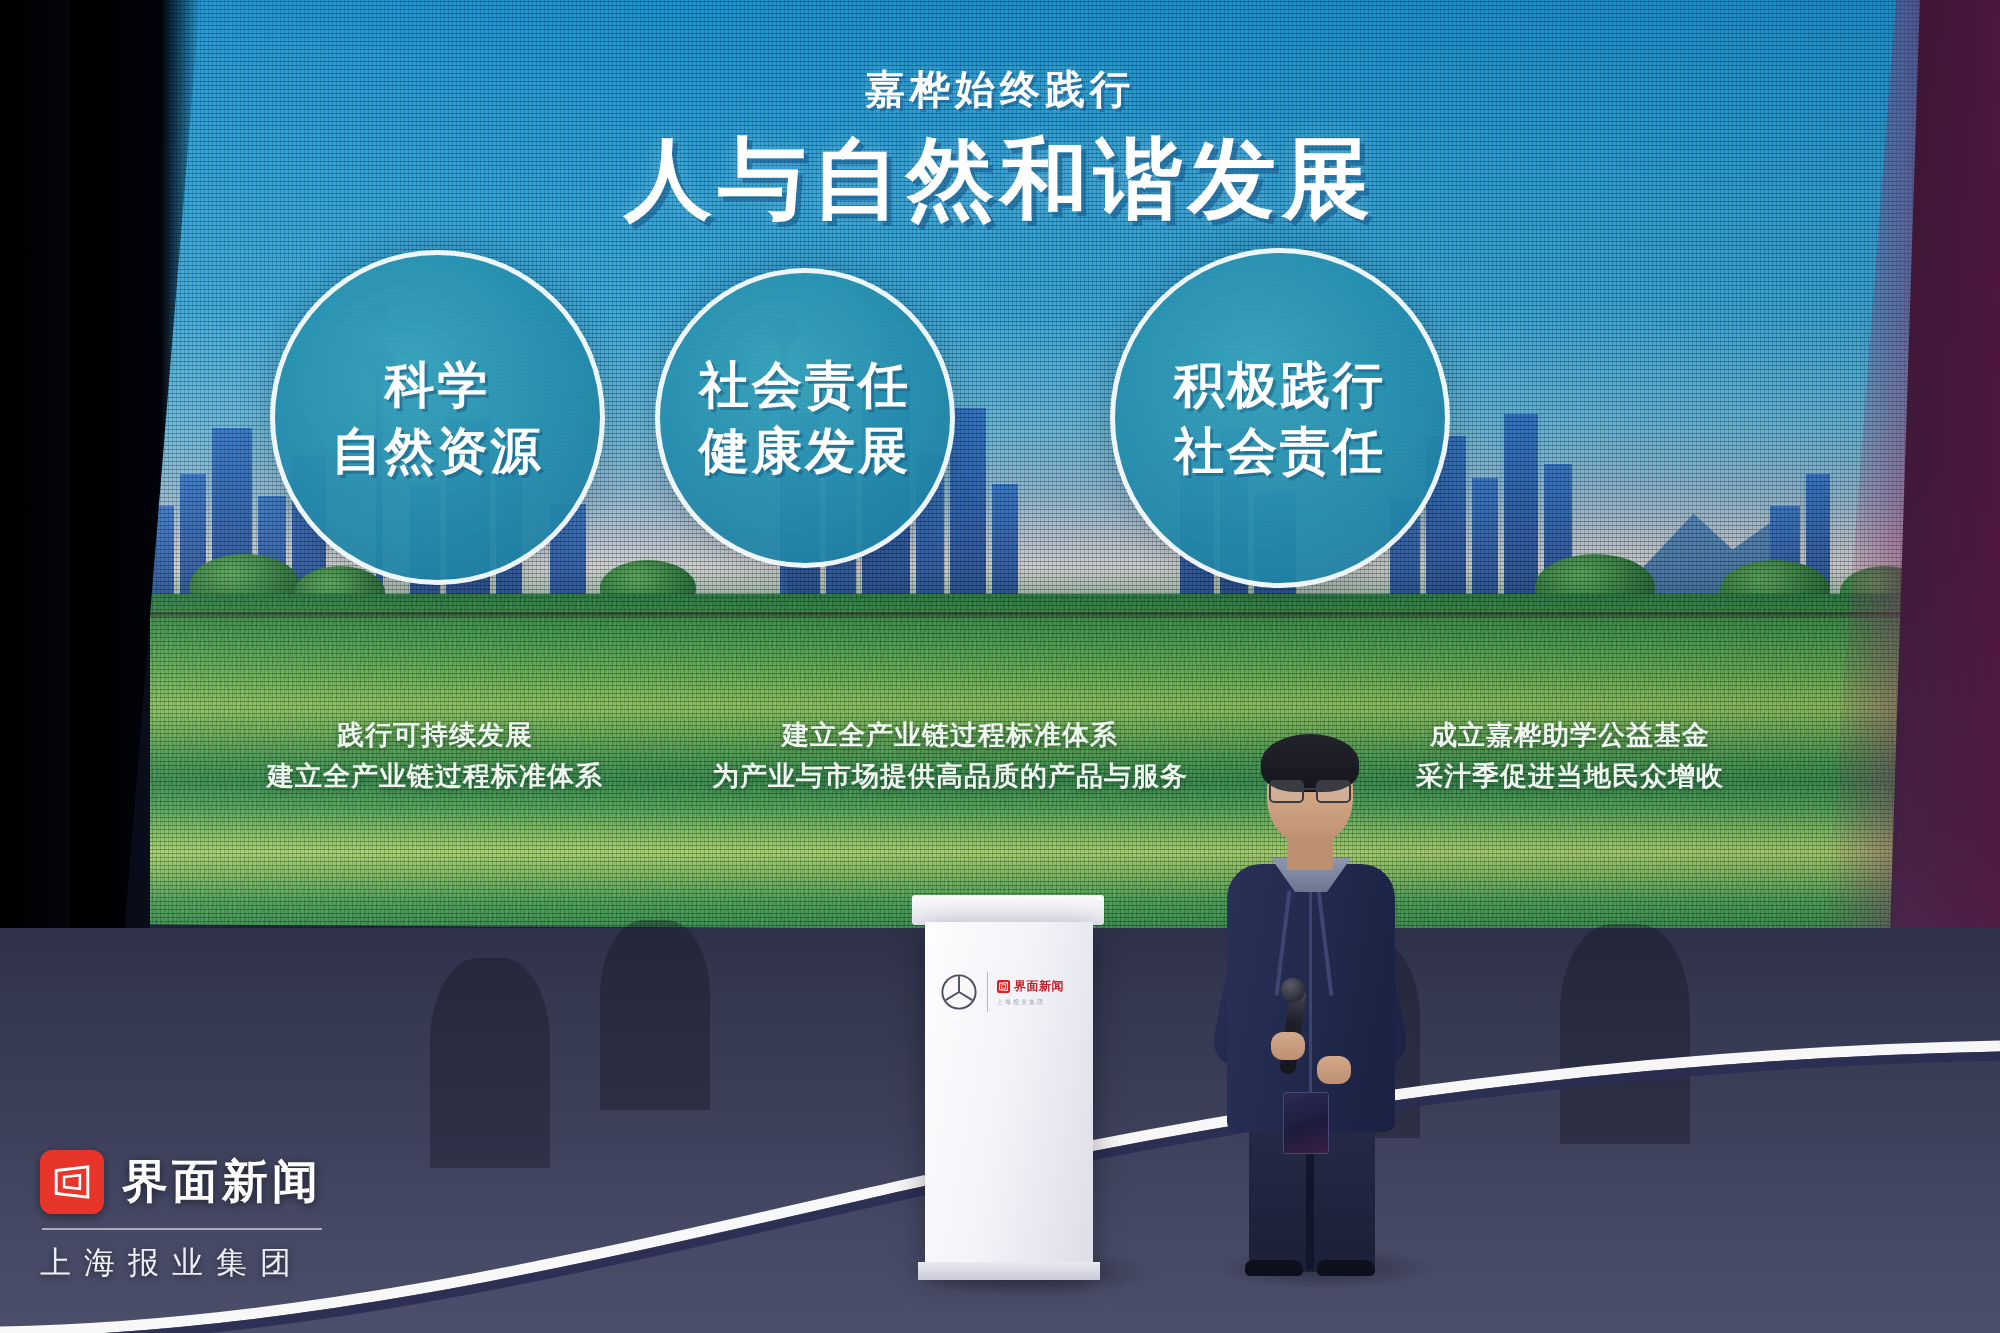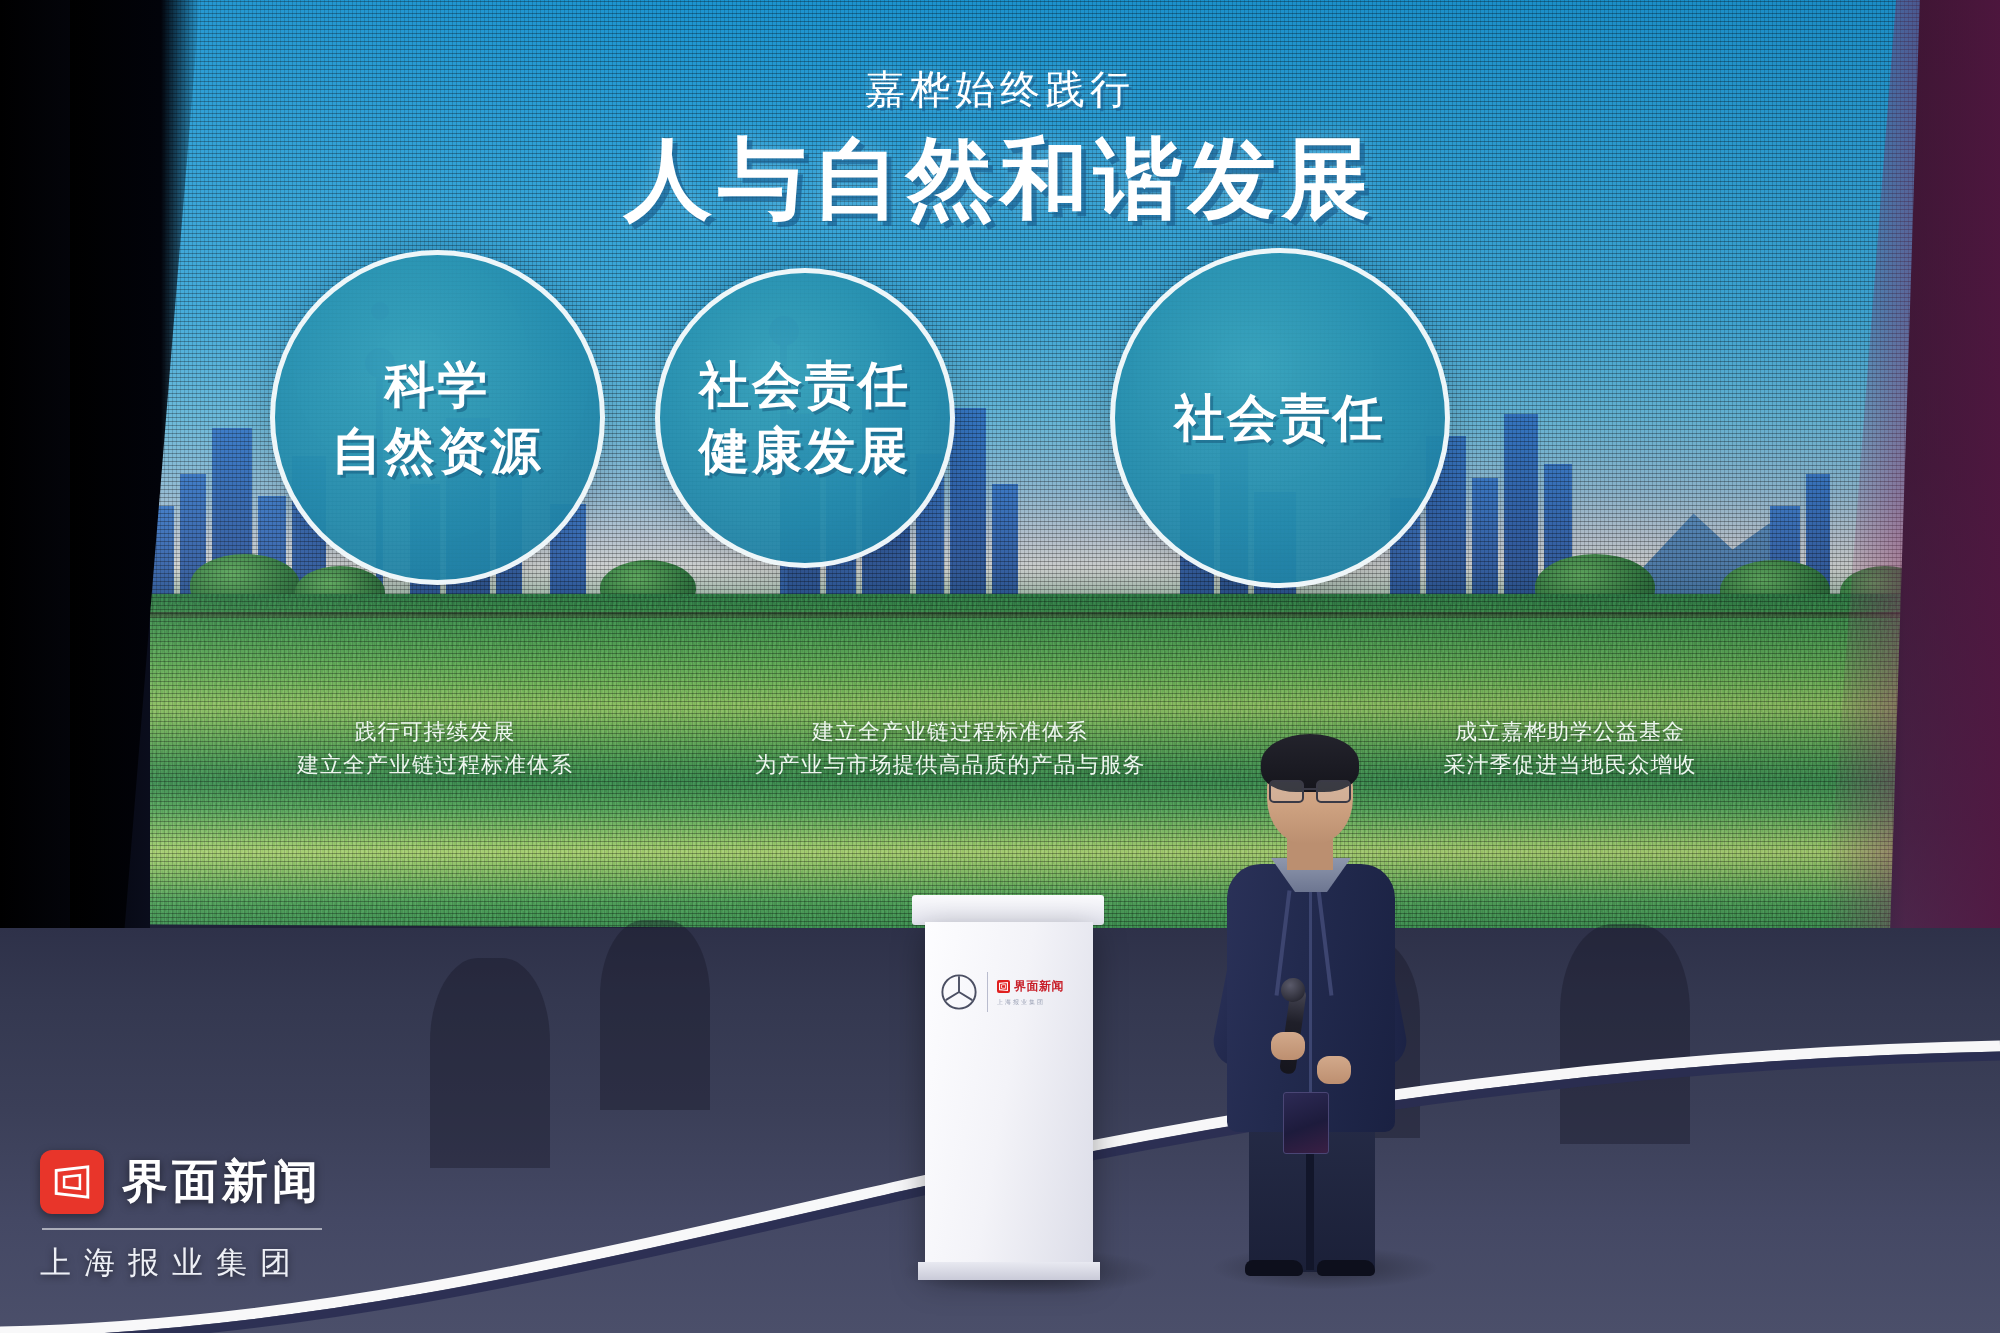--- a/index.html
+++ b/index.html
@@ -116,21 +116,21 @@
   .screen-glow-right{
     position:absolute;right:-4px;top:0;width:180px;height:940px;z-index:5;
     background:linear-gradient(90deg,rgba(120,40,90,0) 0%,rgba(130,40,95,.45) 45%,rgba(90,25,70,.85) 100%);
     clip-path:polygon(40% 0,100% 0,100% 100%,0 100%);
   }
 
   
   .slide{position:absolute;inset:0;z-index:4;}
   .kicker{
     position:absolute;left:0;right:0;top:62px;text-align:center;
-    font-size:40px;font-weight:normal;color:#ffffff;letter-spacing:5px;
+    font-size:40px;font-weight:bold;color:#ffffff;letter-spacing:5px;
     text-shadow:3px 3px 0 rgba(22,90,140,.55),0 0 14px rgba(255,255,255,.25);
   }
   .headline{
     position:absolute;left:0;right:0;top:120px;text-align:center;
     font-size:88px;font-weight:bold;color:#ffffff;letter-spacing:6px;
     text-shadow:5px 5px 0 rgba(22,90,140,.6),0 0 22px rgba(255,255,255,.22);
   }
 
   .circle{
     position:absolute;border-radius:50%;
@@ -143,21 +143,21 @@
   .circle .ctxt{
     color:#fff;font-weight:bold;font-size:50px;line-height:1.32;letter-spacing:3px;
     text-shadow:3px 3px 0 rgba(20,86,122,.5);
   }
   .c1{left:270px;top:250px;width:325px;height:325px;}
   .c2{left:655px;top:268px;width:290px;height:290px;}
   .c3{left:1110px;top:248px;width:330px;height:330px;}
 
   .caption{
     position:absolute;text-align:center;color:#eef6ef;
-    font-size:22px;line-height:1.5;font-weight:normal;letter-spacing:1px;
+    font-size:27px;line-height:1.5;font-weight:bold;letter-spacing:1px;
     text-shadow:0 2px 6px rgba(0,40,20,.55);
   }
   .cap1{left:225px;top:715px;width:420px;}
   .cap2{left:690px;top:715px;width:520px;}
   .cap3{left:1360px;top:715px;width:420px;}
 
   
   .stage-floor{
     position:absolute;left:0;top:928px;width:2000px;height:405px;z-index:7;
     background:linear-gradient(180deg,#2e3149 0%,#343850 18%,#3b3f58 45%,#444864 72%,#4b4f6a 100%);
@@ -393,20 +393,21 @@
       <div class="ctxt">科学</div>
       <div class="ctxt">自然资源</div>
     </div>
 
     <div class="circle c2">
       <div class="ctxt">社会责任</div>
       <div class="ctxt">健康发展</div>
     </div>
 
     <div class="circle c3">
+      <div class="ctxt">积极践行</div>
       <div class="ctxt">社会责任</div>
     </div>
 
     <div class="caption cap1">
       <div>践行可持续发展</div>
       <div>建立全产业链过程标准体系</div>
     </div>
     <div class="caption cap2">
       <div>建立全产业链过程标准体系</div>
       <div>为产业与市场提供高品质的产品与服务</div>

